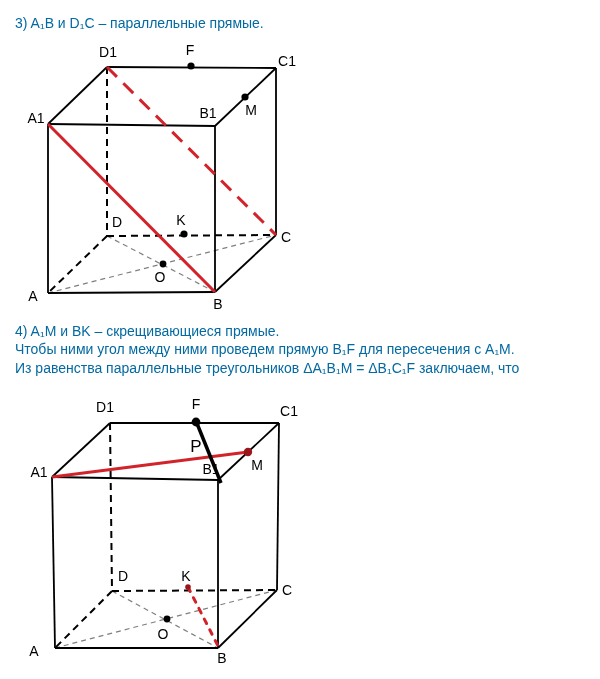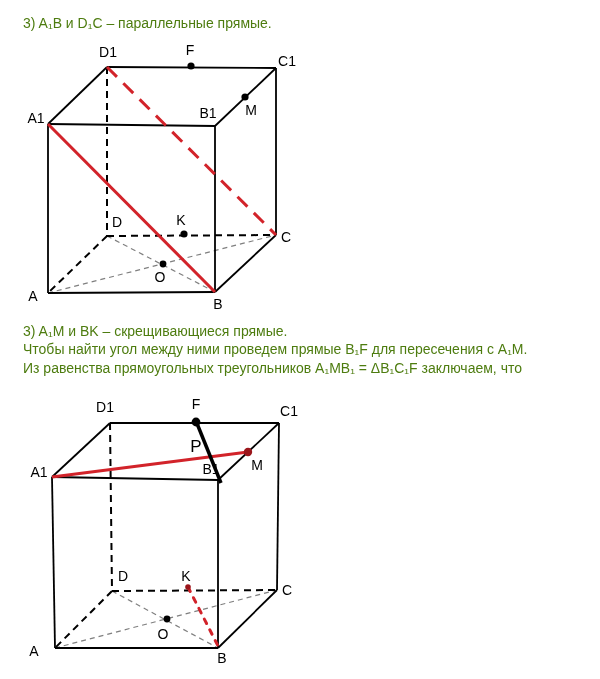--- a/index.html
+++ b/index.html
@@ -1,23 +1,22 @@
 <!DOCTYPE html>
 <html><head>
 <meta charset="utf-8">
 <style>
   html,body{margin:0;padding:0;background:#ffffff;}
   .canvas{
     position:relative;width:600px;height:679px;background:#ffffff;
     font-family:"Liberation Sans","DejaVu Sans",sans-serif;overflow:hidden;
   }
   .tl{
-    position:absolute;font-size:14px;line-height:18px;color:#4d7c0f;
+    position:absolute;font-size:14px;line-height:18px;color:#0369a1;
     white-space:nowrap;
-    margin-left:8px;
   }
   svg.fig{position:absolute;left:0;top:0;}
   .edge{stroke:#000000;stroke-width:1.8;fill:none;}
   .hid{stroke:#000000;stroke-width:2;stroke-dasharray:7 5;fill:none;}
   .diag{stroke:#7f7f7f;stroke-width:1.2;stroke-dasharray:5 4;fill:none;}
   .red{stroke:#d2232a;stroke-width:3;fill:none;}
   .reddash-long{stroke:#d2232a;stroke-width:3;stroke-dasharray:14 9;fill:none;}
   .reddash-short{stroke:#d2232a;stroke-width:3;stroke-dasharray:5 7;stroke-linecap:round;fill:none;}
   .thick{stroke:#000000;stroke-width:3.5;fill:none;}
   .dot{fill:#000000;}
@@ -27,23 +26,23 @@
     font-size:14px;fill:#000000;text-anchor:middle;
   }
   .lblP{font-size:17px;}
 </style>
 </head>
 <body>
 
 <div class="canvas">
 
   <div class="tl" style="left:15px;top:14px">3) A₁B и D₁C – параллельные прямые.</div>
-  <div class="tl" style="left:15px;top:322px">3) A₁M и BK – скрещивающиеся прямые.</div>
-  <div class="tl" style="left:15px;top:340px">Чтобы найти угол между ними проведем прямые B₁F для пересечения с A₁M.</div>
-  <div class="tl" style="left:15px;top:359px">Из равенства прямоугольных треугольников A₁MB₁ = ΔB₁C₁F заключаем, что</div>
+  <div class="tl" style="left:15px;top:322px">4) A₁M и BK – скрещивающиеся прямые.</div>
+  <div class="tl" style="left:15px;top:340px">Чтобы ними угол между ними проведем прямую B₁F для пересечения с A₁M.</div>
+  <div class="tl" style="left:15px;top:359px">Из равенства параллельные треугольников ΔA₁B₁M = ΔB₁C₁F заключаем, что</div>
 
   <svg class="fig" width="600" height="679" viewBox="0 0 600 679">
 
     <g>
 
       <line class="diag" x1="48" y1="293" x2="276" y2="235"></line>
       <line class="diag" x1="107" y1="236" x2="215" y2="292"></line>
 
       <line class="hid" x1="107" y1="67" x2="107" y2="236"></line>
       <line class="hid" x1="107" y1="236" x2="276" y2="235"></line>

